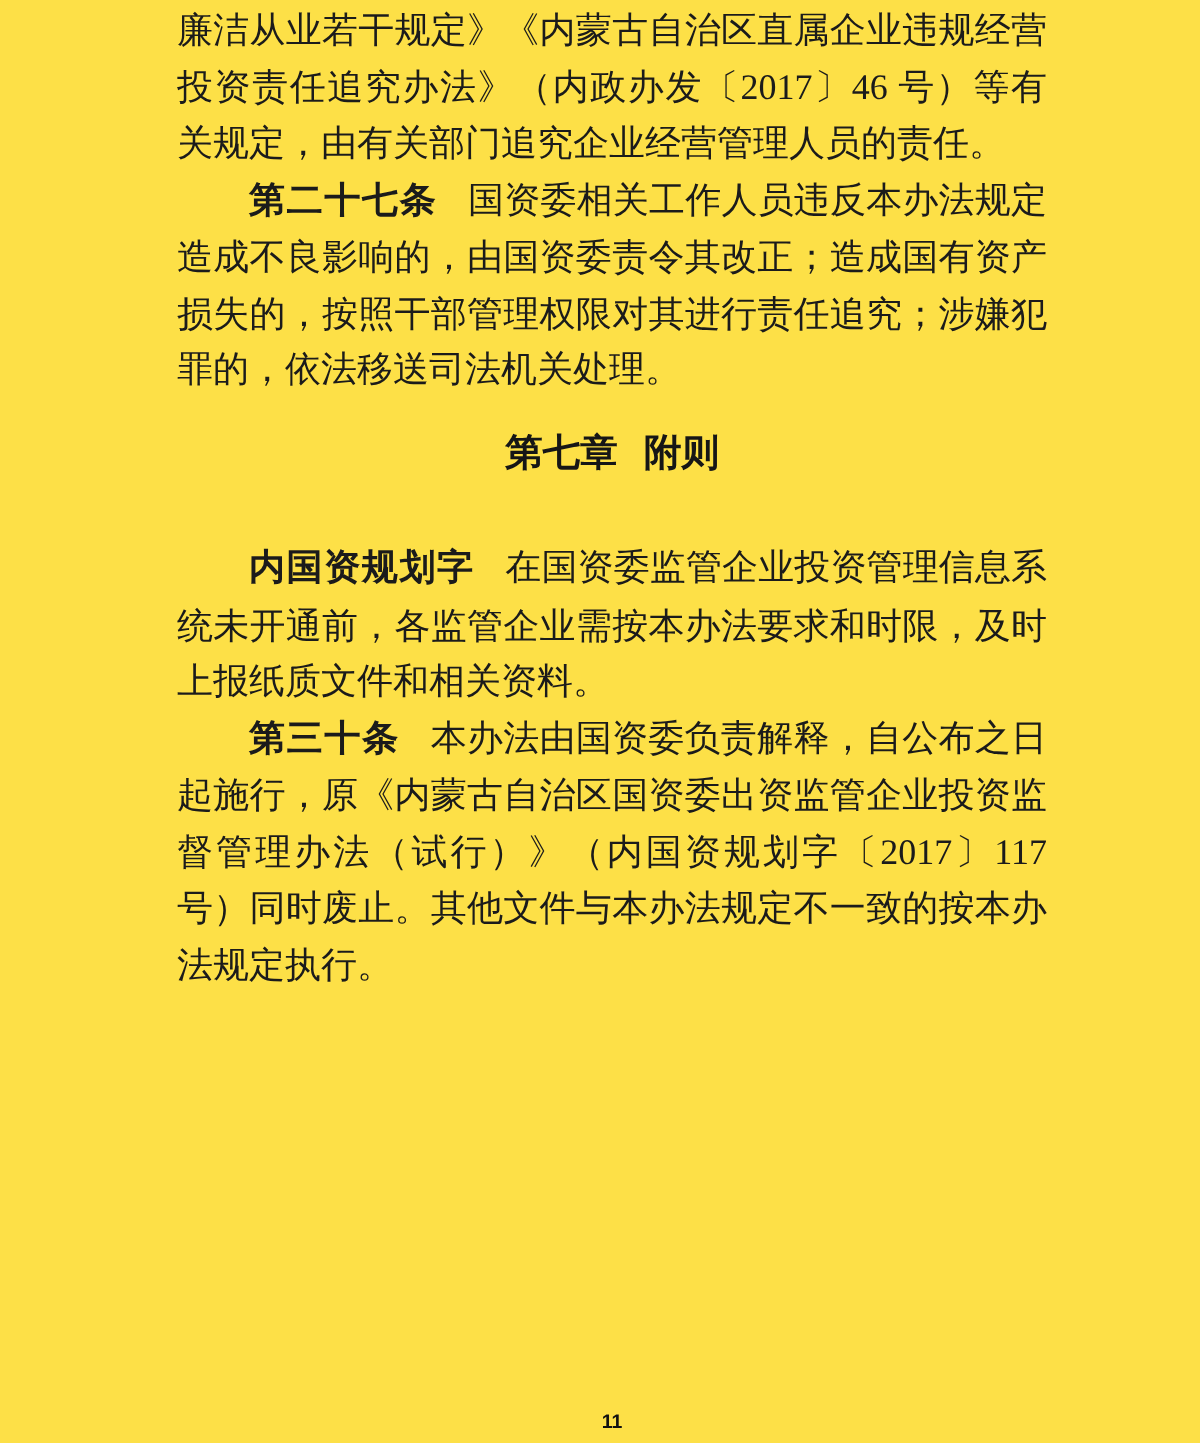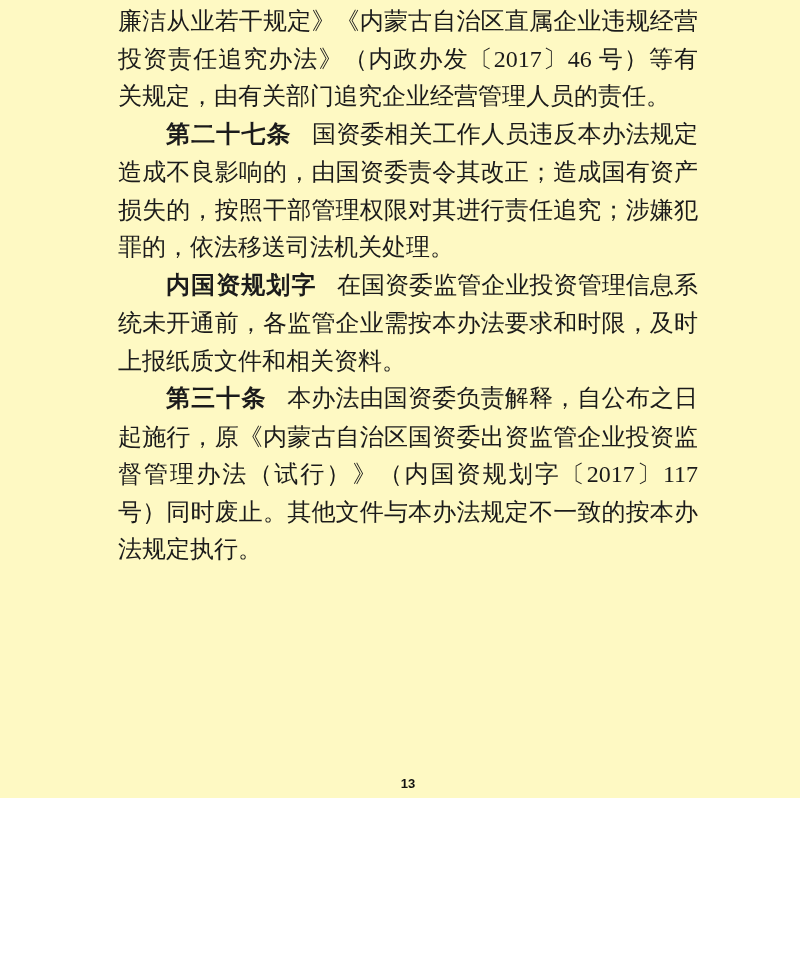--- a/index.html
+++ b/index.html
@@ -3,22 +3,22 @@
 <meta charset="utf-8">
 <style>
   html, body {
     margin: 0;
     padding: 0;
     background: #ffffff;
   }
   .page {
     position: relative;
     width: 800px;
-    height: 798px;
-    background: #fef9c3;
+    height: 962px;
+    background: #fde047;
     overflow: hidden;
     font-family: "Liberation Serif", "DejaVu Serif", serif;
   }
   .content {
     position: absolute;
     left: 118px;
     top: 3px;
     width: 580px;
     font-size: 24px;
     line-height: 37.5px;
@@ -67,23 +67,24 @@
 </head>
 <body>
 
 <div class="page">
   <div class="content">
 
     <p class="para"><span>廉洁从业若干规定》《内蒙古自治区直属企业违规经营投资责任追究办法》（内政办发〔2017〕46 号）等有关规定，由有关部门追究企业经营管理人员的责任。</span></p>
 
     <p class="para indent"><span class="term">第二十七条</span><span>国资委相关工作人员违反本办法规定造成不良影响的，由国资委责令其改正；造成国有资产损失的，按照干部管理权限对其进行责任追究；涉嫌犯罪的，依法移送司法机关处理。</span></p>
 
+    <h2 class="chapter"><span class="chapter-number">第七章</span><span class="chapter-title">附则</span></h2>
 
 
     <p class="para indent"><span class="term">内国资规划字</span><span>在国资委监管企业投资管理信息系统未开通前，各监管企业需按本办法要求和时限，及时上报纸质文件和相关资料。</span></p>
 
 
     <p class="para indent"><span class="term">第三十条</span><span>本办法由国资委负责解释，自公布之日起施行，原《内蒙古自治区国资委出资监管企业投资监督管理办法（试行）》（内国资规划字〔2017〕117 号）同时废止。其他文件与本办法规定不一致的按本办法规定执行。</span></p>
 
   </div>
 
-  <div class="page-number">13</div>
+  <div class="page-number">11</div>
 </div>
 
 </body></html>

